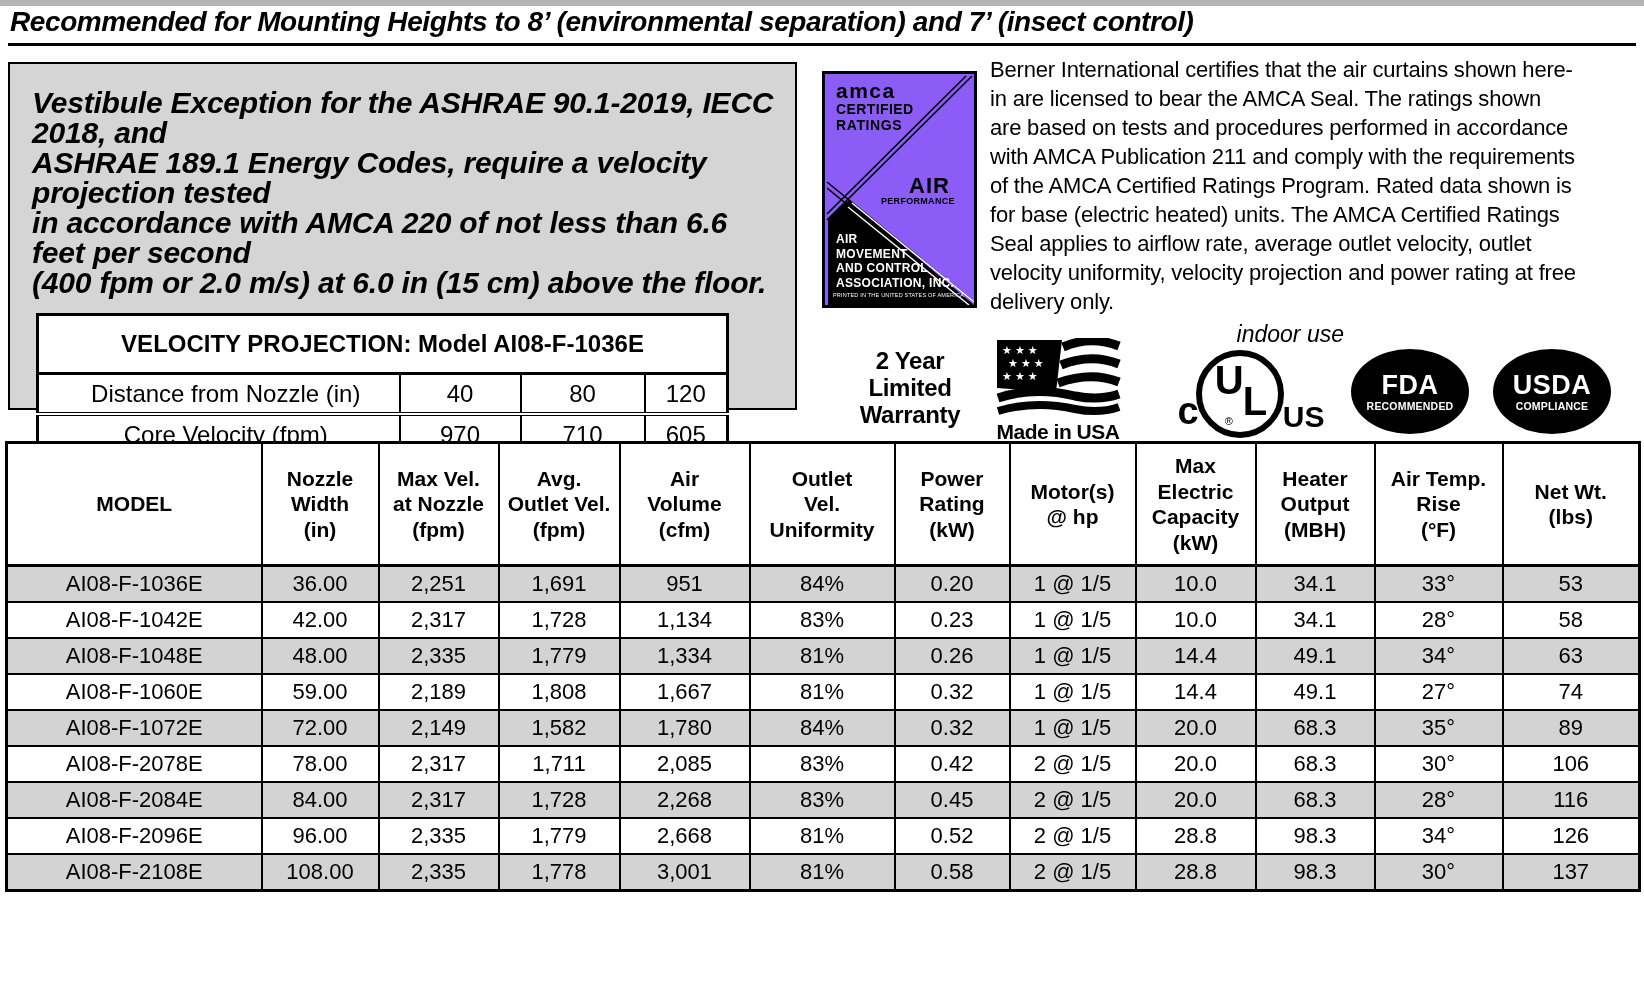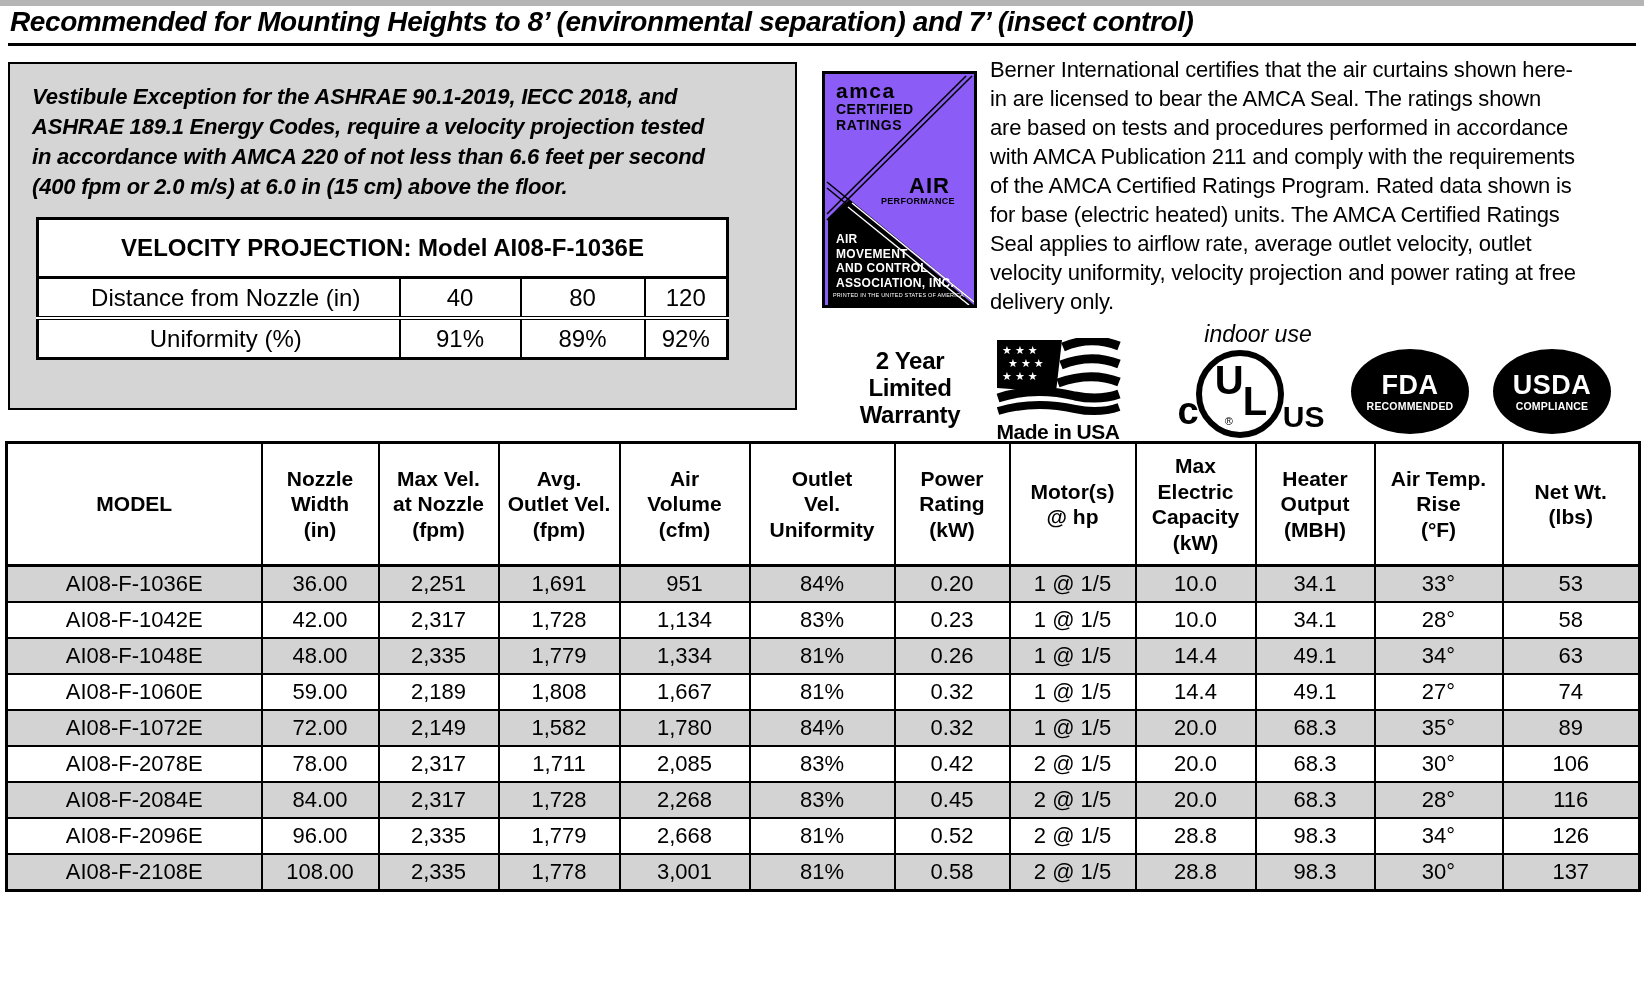--- a/index.html
+++ b/index.html
@@ -13,21 +13,21 @@
     font-size:28px;font-weight:bold;font-style:italic;letter-spacing:-0.4px;white-space:nowrap;
   }
   .title-rule{position:absolute;left:8px;top:43px;width:1628px;height:3px;background:#000;}
 
   
   .vestibule-panel{
     position:absolute;left:8px;top:62px;width:789px;height:348px;box-sizing:border-box;
     background:#d5d5d5;border:2px solid #000;
   }
   .vestibule-text{
-    margin:18px 16px 0 22px;font-size:22px;font-weight:bold;font-style:italic;
+    margin:24px 16px 0 22px;font-size:30px;font-weight:bold;font-style:italic;
     line-height:30px;white-space:pre-line;letter-spacing:-0.2px;
   }
   .velocity-table{
     border-collapse:collapse;margin:15px 0 0 26px;background:#fff;border:3px solid #000;
   }
   .velocity-table th{
     font-size:24px;font-weight:bold;height:40px;text-align:center;
     border:2px solid #000;border-bottom:3px solid #000;padding:8px 6px;
   }
   .velocity-table td{border:2px solid #000;font-size:24px;height:37px;text-align:center;padding:0;}
@@ -55,21 +55,21 @@
     font-size:22px;line-height:29px;white-space:pre-line;letter-spacing:-0.2px;
   }
 
   
   .warranty{
     position:absolute;left:842px;top:347px;width:136px;text-align:center;
     font-size:24px;font-weight:bold;line-height:27px;white-space:pre-line;letter-spacing:-0.3px;
   }
   .made-usa{position:absolute;left:993px;top:338px;width:130px;text-align:center;}
   .usa-label{font-size:21px;font-weight:bold;margin-top:0;letter-spacing:-0.5px;}
-  .ul-badge{position:absolute;left:1158px;top:321px;width:186px;text-align:center;}
+  .ul-badge{position:absolute;left:1158px;top:321px;width:186px;text-align:right;}
   .indoor{font-size:23px;font-style:italic;margin:0 0 2px 14px;}
   .ul-row{display:flex;align-items:flex-end;justify-content:center;}
   .ul-c{font-size:38px;font-weight:bold;line-height:1;margin:0 -3px 8px 0;}
   .ul-circle{
     position:relative;width:88px;height:88px;box-sizing:border-box;flex:0 0 auto;
     border:6px solid #000;border-radius:50%;background:#fff;
   }
   .ul-u{position:absolute;left:13px;top:2px;font-size:40px;font-weight:bold;}
   .ul-l{position:absolute;left:41px;top:23px;font-size:40px;font-weight:bold;}
   .ul-reg{position:absolute;left:23px;bottom:5px;font-size:11px;}
@@ -120,20 +120,26 @@
       <tr>
         <th colspan="4">VELOCITY PROJECTION: Model AI08-F-1036E</th>
       </tr>
     </thead>
     <tbody>
       <tr>
         <td class="vt-label">Distance from Nozzle (in)</td>
         <td>40</td>
         <td>80</td>
         <td>120</td>
+      </tr>
+      <tr>
+        <td class="vt-label">Core Velocity (fpm)</td>
+        <td>970</td>
+        <td>710</td>
+        <td>605</td>
       </tr>
       <tr>
         <td class="vt-label">Uniformity (%)</td>
         <td>91%</td>
         <td>89%</td>
         <td>92%</td>
       </tr>
     </tbody>
   </table>
 </section>

